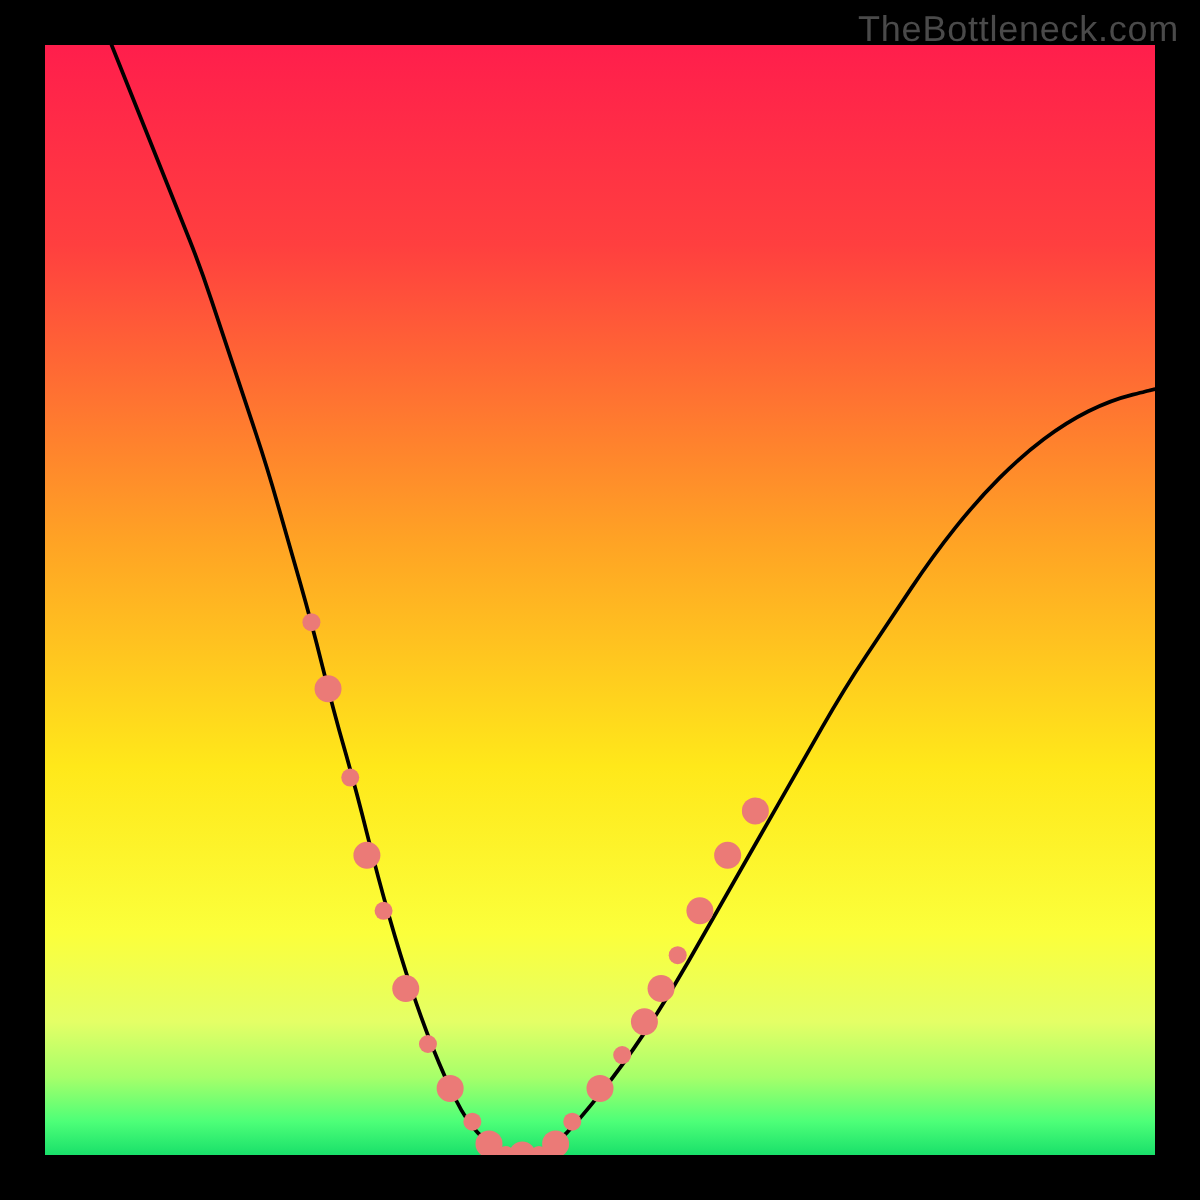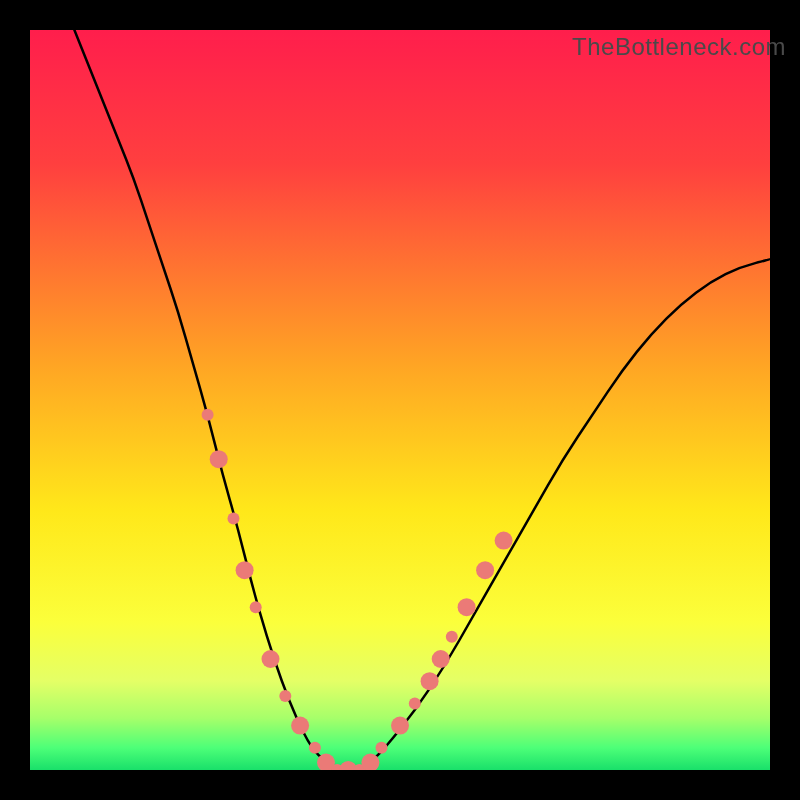--- a/index.html
+++ b/index.html
@@ -19,21 +19,20 @@
   }
   .watermark {
     position: absolute;
     top: 6px;
     right: 14px;
     color: #4a4a4a;
     font-size: 24px;
     font-weight: 500;
     letter-spacing: 0.5px;
     z-index: 10;
-    margin-top: 27px;
   }
   .plot-area {
     position: absolute;
     left: 30px;
     top: 30px;
     width: 740px;
     height: 740px;
     overflow: hidden;
   }
   .plot-area svg {

